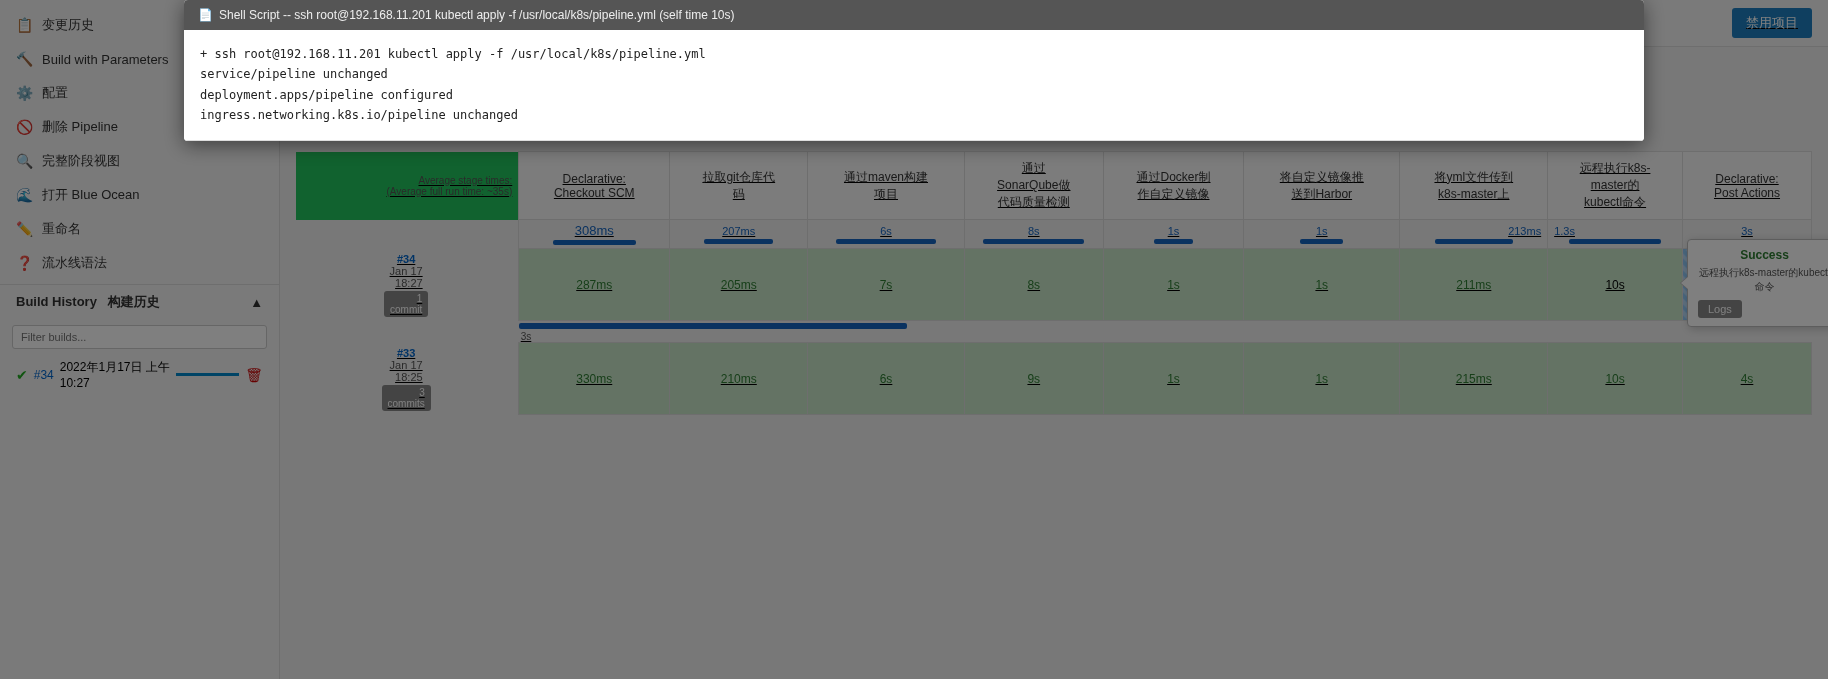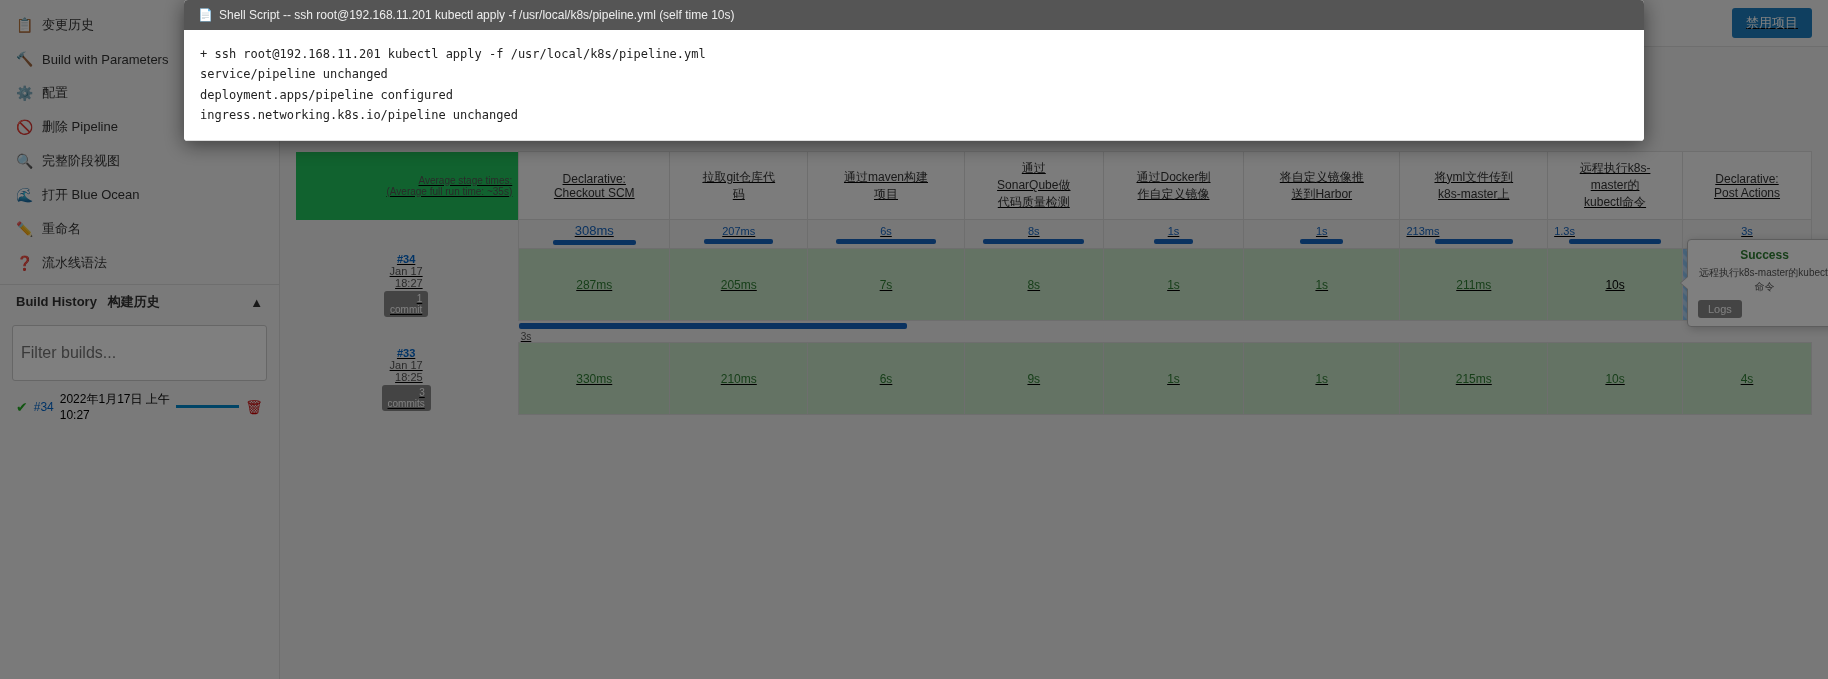--- a/index.html
+++ b/index.html
@@ -99,24 +99,24 @@
       justify-content: space-between;
       font-weight: bold;
       font-size: 13px;
       color: #333;
       border-top: 1px solid #ddd;
       margin-top: 4px;
     }
     .filter-input {
       width: calc(100% - 24px);
       margin: 6px 12px;
-      padding: 18px 8px;
+      padding: 5px 8px;
       border: 1px solid #ccc;
       border-radius: 3px;
-      font-size: 16px;
+      font-size: 11px;
     }
     .build-entry {
       display: flex;
       align-items: center;
       gap: 6px;
       padding: 4px 16px;
       font-size: 12px;
     }
     .build-entry-link {
       color: #0066cc;
@@ -445,21 +445,21 @@
             </td>
             <td>
               <div style="text-align:center;font-size:11px;color:#1565c0;">1s</div>
               <div class="avg-bar" style="width:30%;margin:2px auto 0;"></div>
             </td>
             <td>
               <div style="text-align:center;font-size:11px;color:#1565c0;">1s</div>
               <div class="avg-bar" style="width:30%;margin:2px auto 0;"></div>
             </td>
             <td>
-              <div style="text-align:left;font-size:11px;color:#1565c0;">213ms</div>
+              <div style="text-align:right;font-size:11px;color:#1565c0;">213ms</div>
               <div class="avg-bar" style="width:58%;margin:2px auto 0;"></div>
             </td>
             <td>
               <div style="text-align:left;font-size:11px;color:#1565c0;">1.3s</div>
               <div class="avg-bar" style="width:75%;margin:2px auto 0;"></div>
             </td>
             <td>
               <div style="text-align:center;font-size:11px;color:#1565c0;">3s</div>
               <div class="avg-bar" style="width:40%;margin:2px auto 0;"></div>
             </td>

